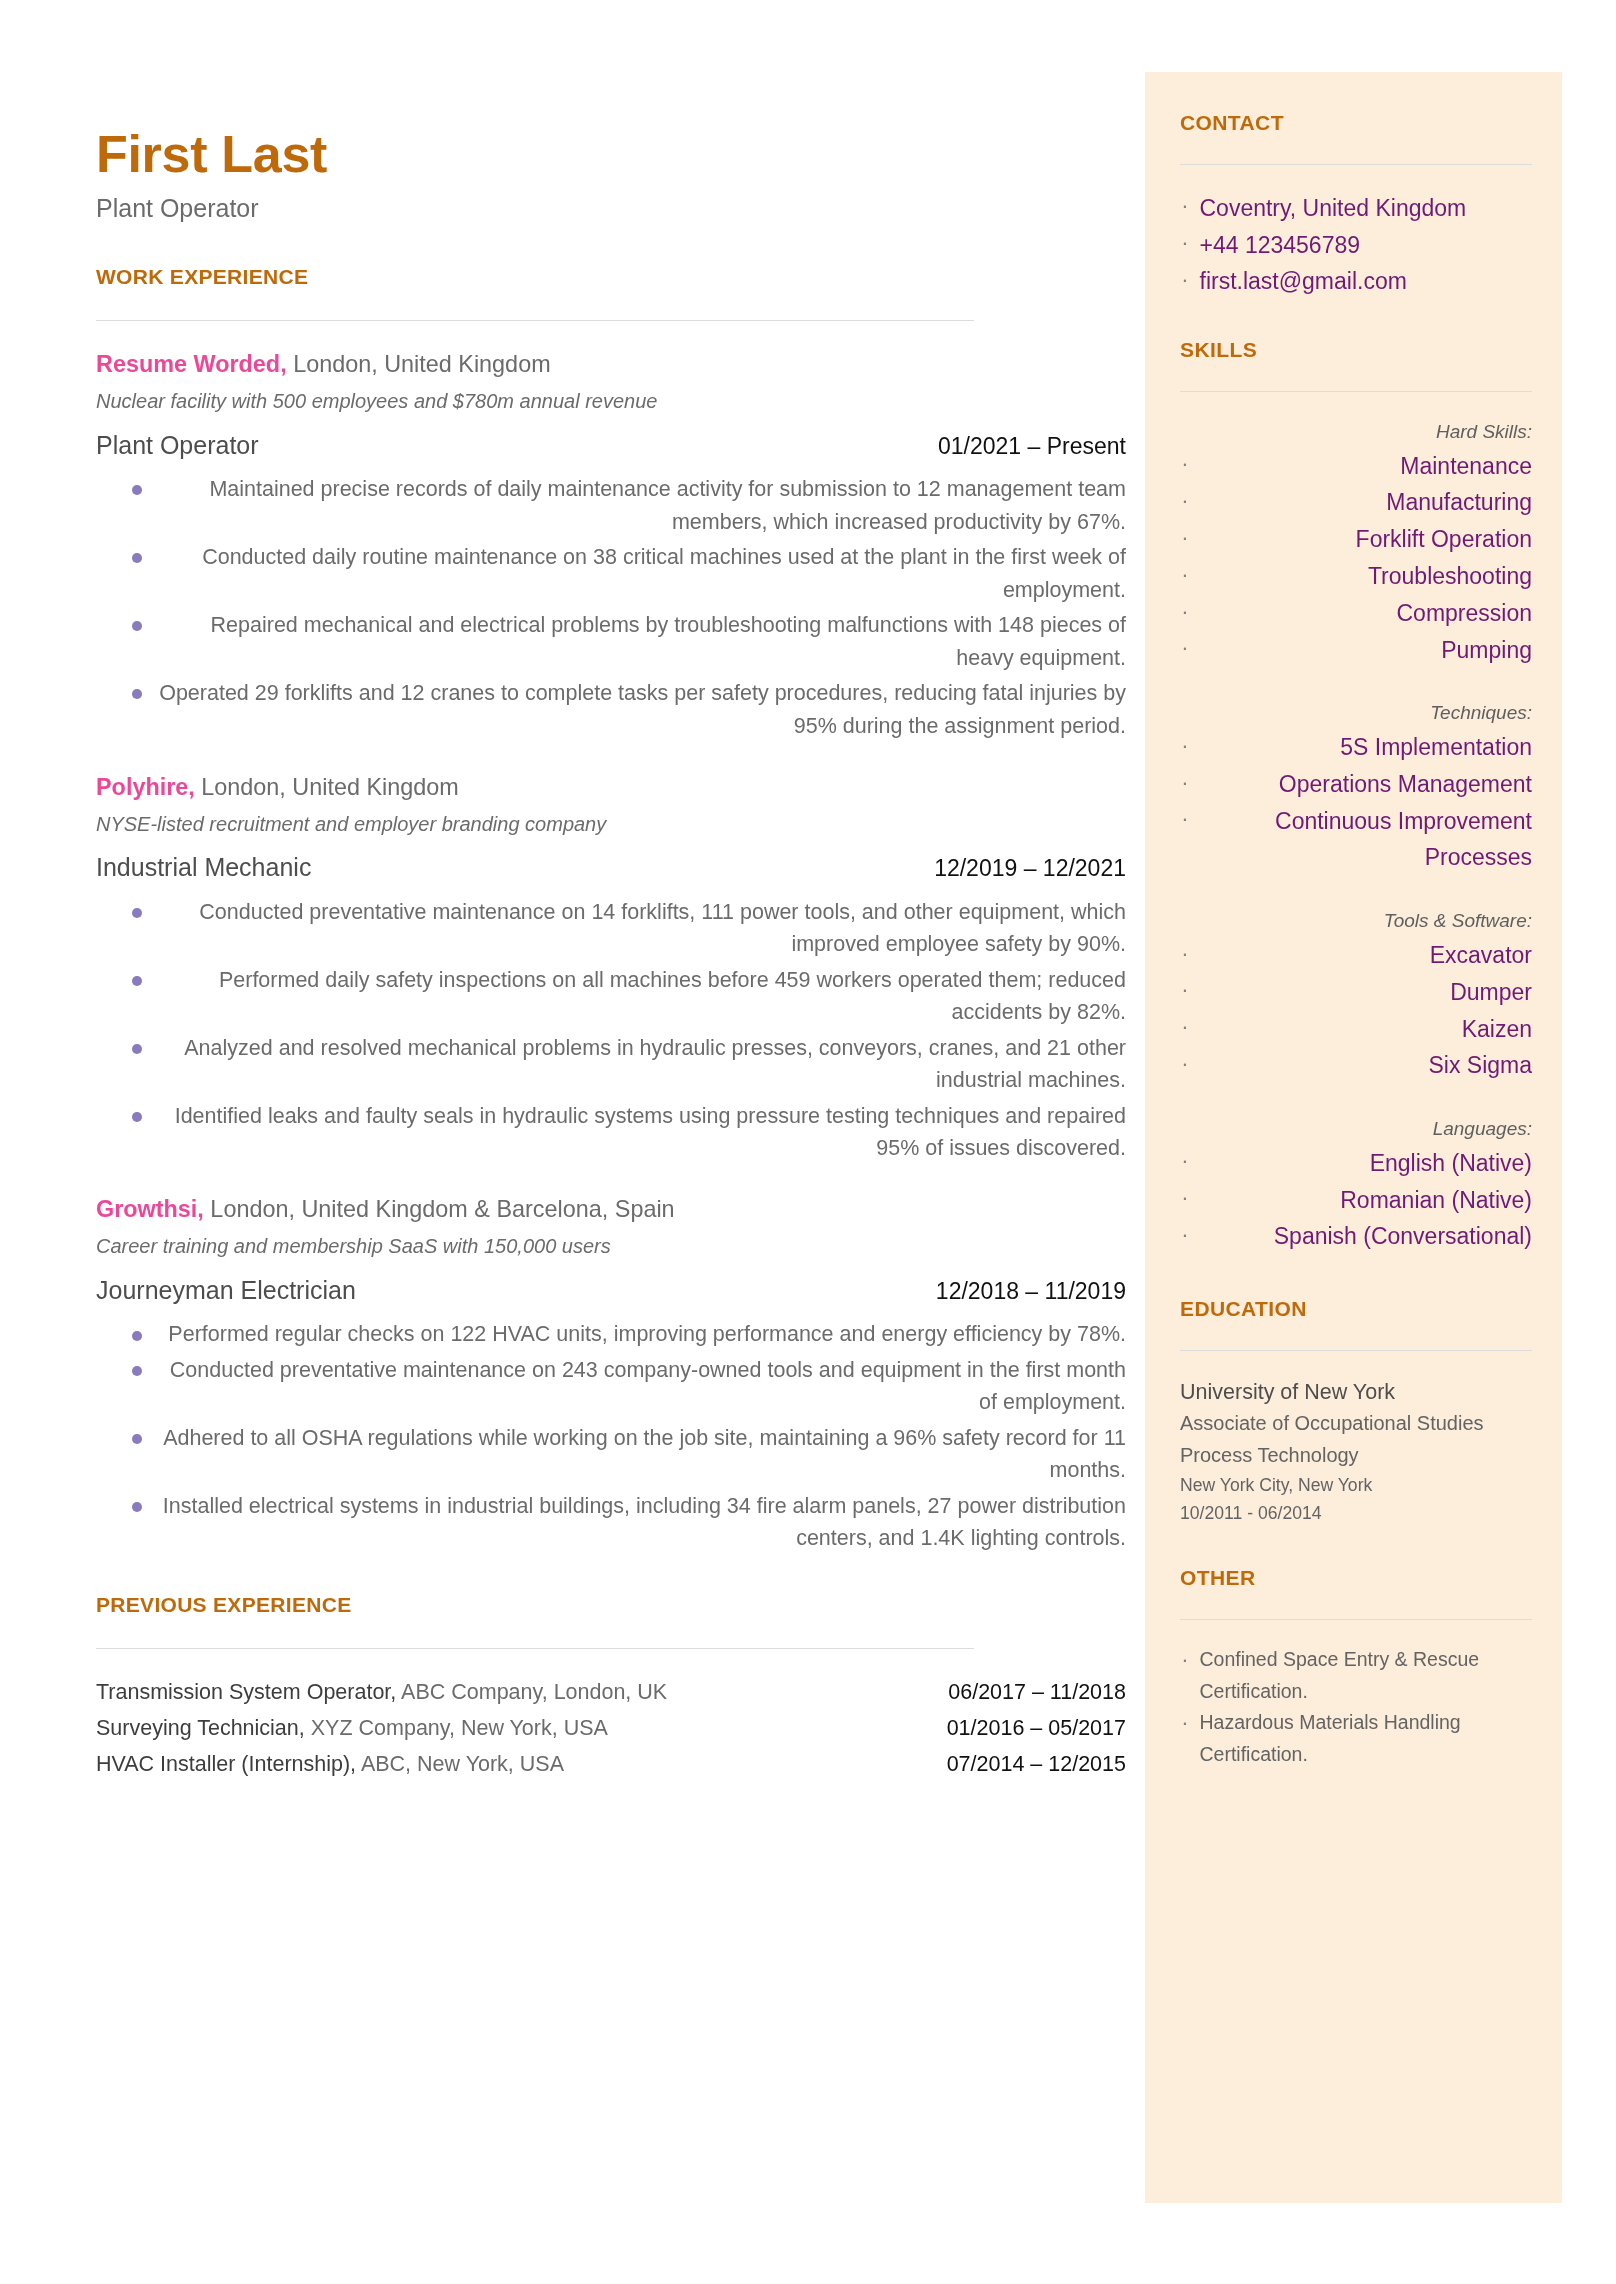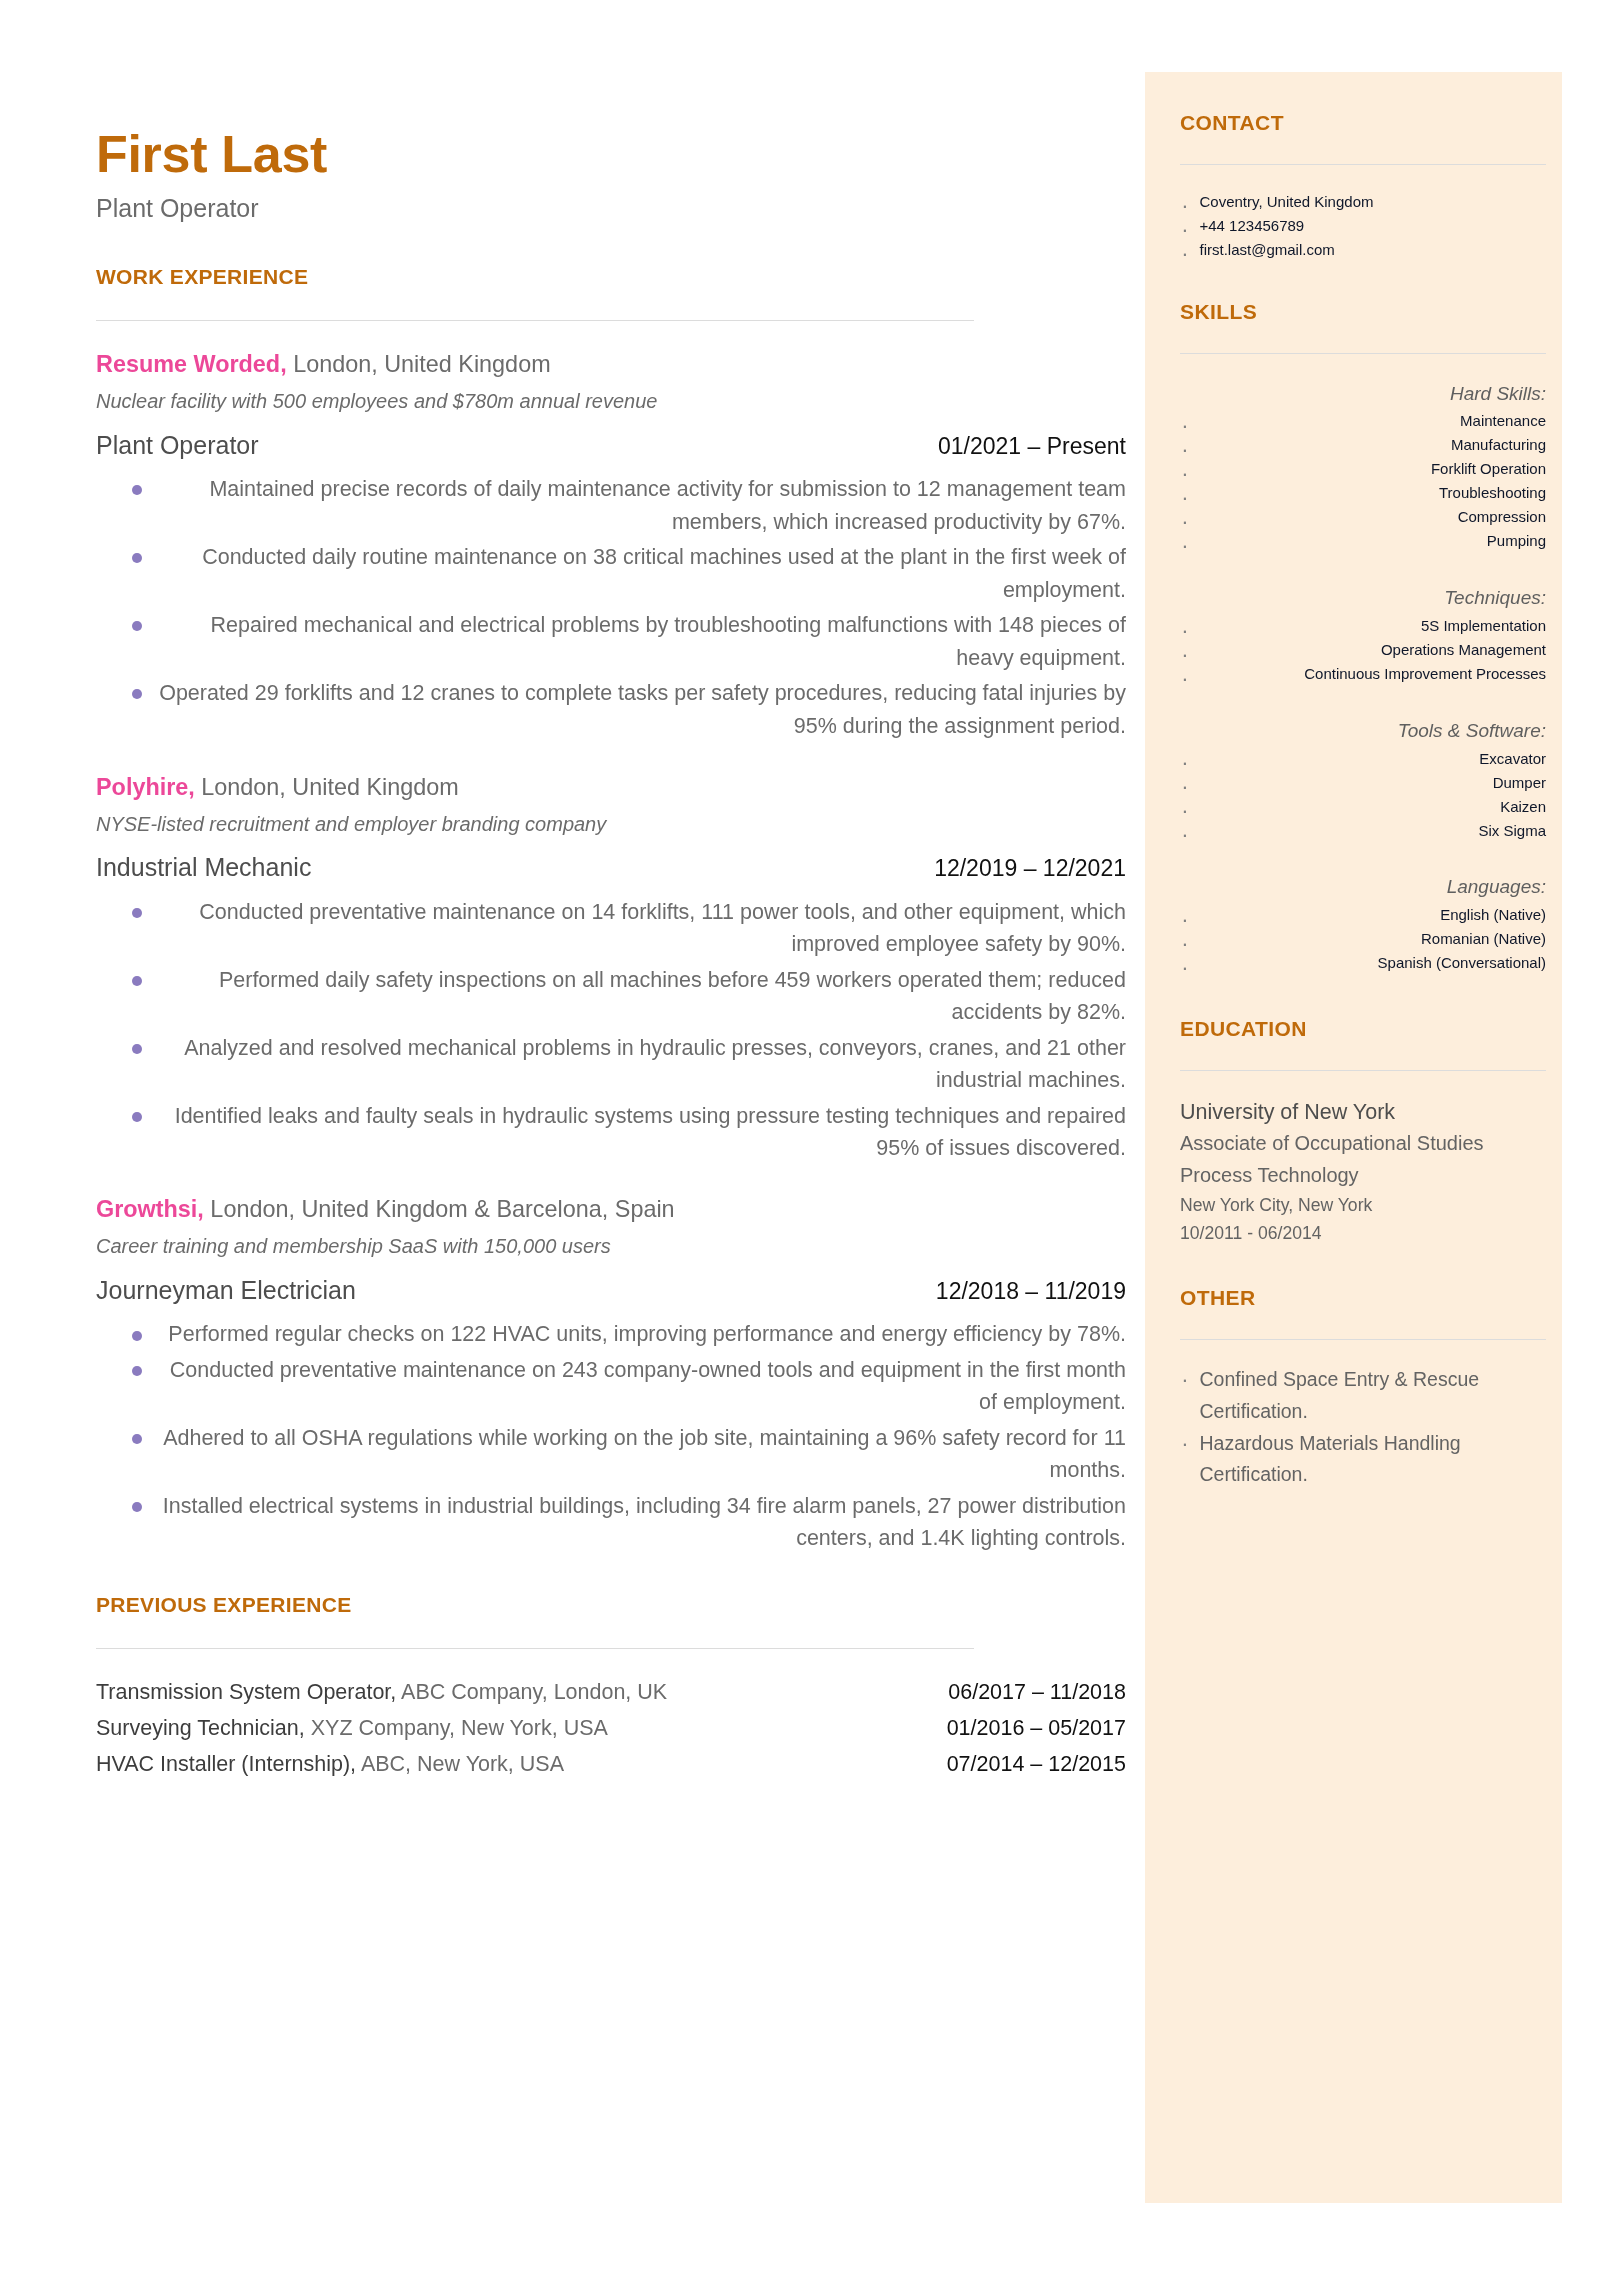--- a/index.html
+++ b/index.html
@@ -20,21 +20,21 @@
   }
 
   
   .sidebar {
     position: absolute;
     left: 1145px;
     top: 72px;
     width: 417px;
     height: 2131px;
     background: #FDEEDC;
-    padding: 39px 16px 0 35px;
+    padding: 39px 30px 0 35px;
   }
 
   .side-heading {
     color: #BF6A0A;
     font-size: 21px;
     font-weight: bold;
     letter-spacing: 0.4px;
     line-height: 1.1;
   }
 
@@ -52,22 +52,22 @@
     color: #5F5F5F;
     font-size: 19px;
     line-height: 1.55;
     margin-bottom: 1.3px;
   }
 
   .side-list { list-style: none; }
 
   .side-list li {
     position: relative;
-    color: #0f172a;
-    font-size: 15px;
+    color: #701a75;
+    font-size: 23px;
     line-height: 1.6;
     padding-left: 19.5px;
   }
   .side-list li::before {
     content: "\00B7";
     position: absolute;
     left: 1.3px;
     top: -1.3px;
     color: #808080;
     font-size: 22px;

